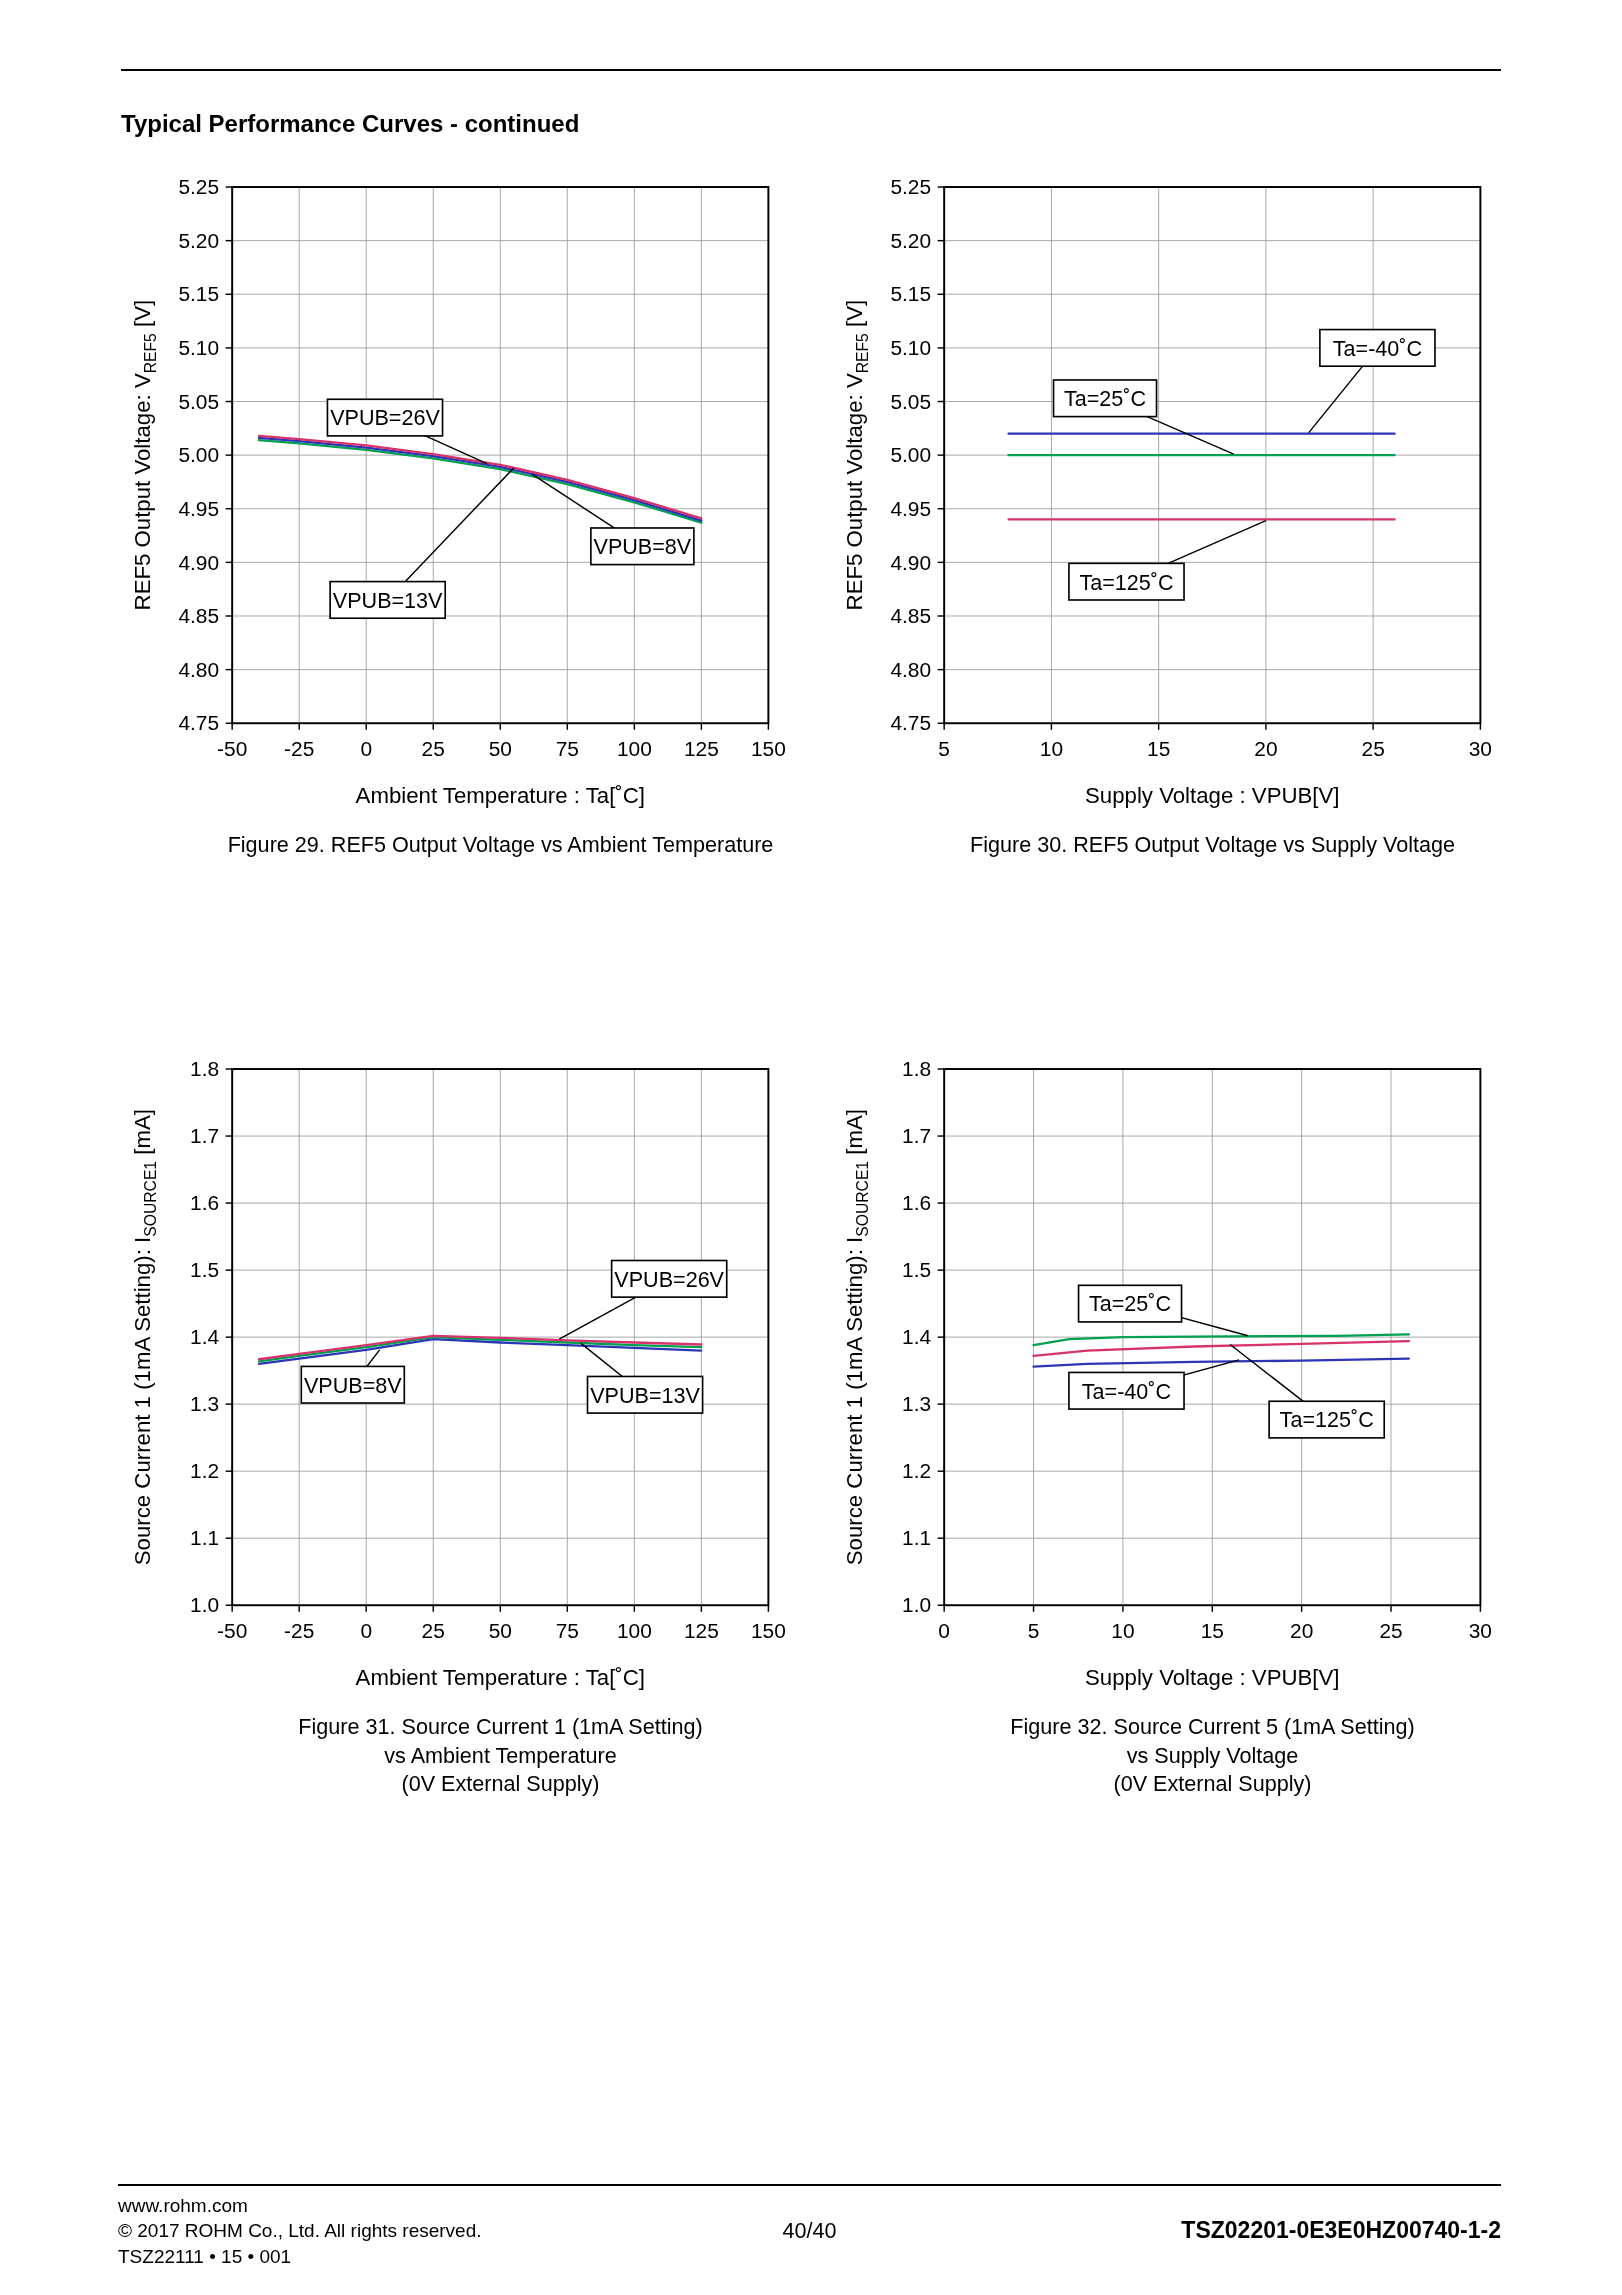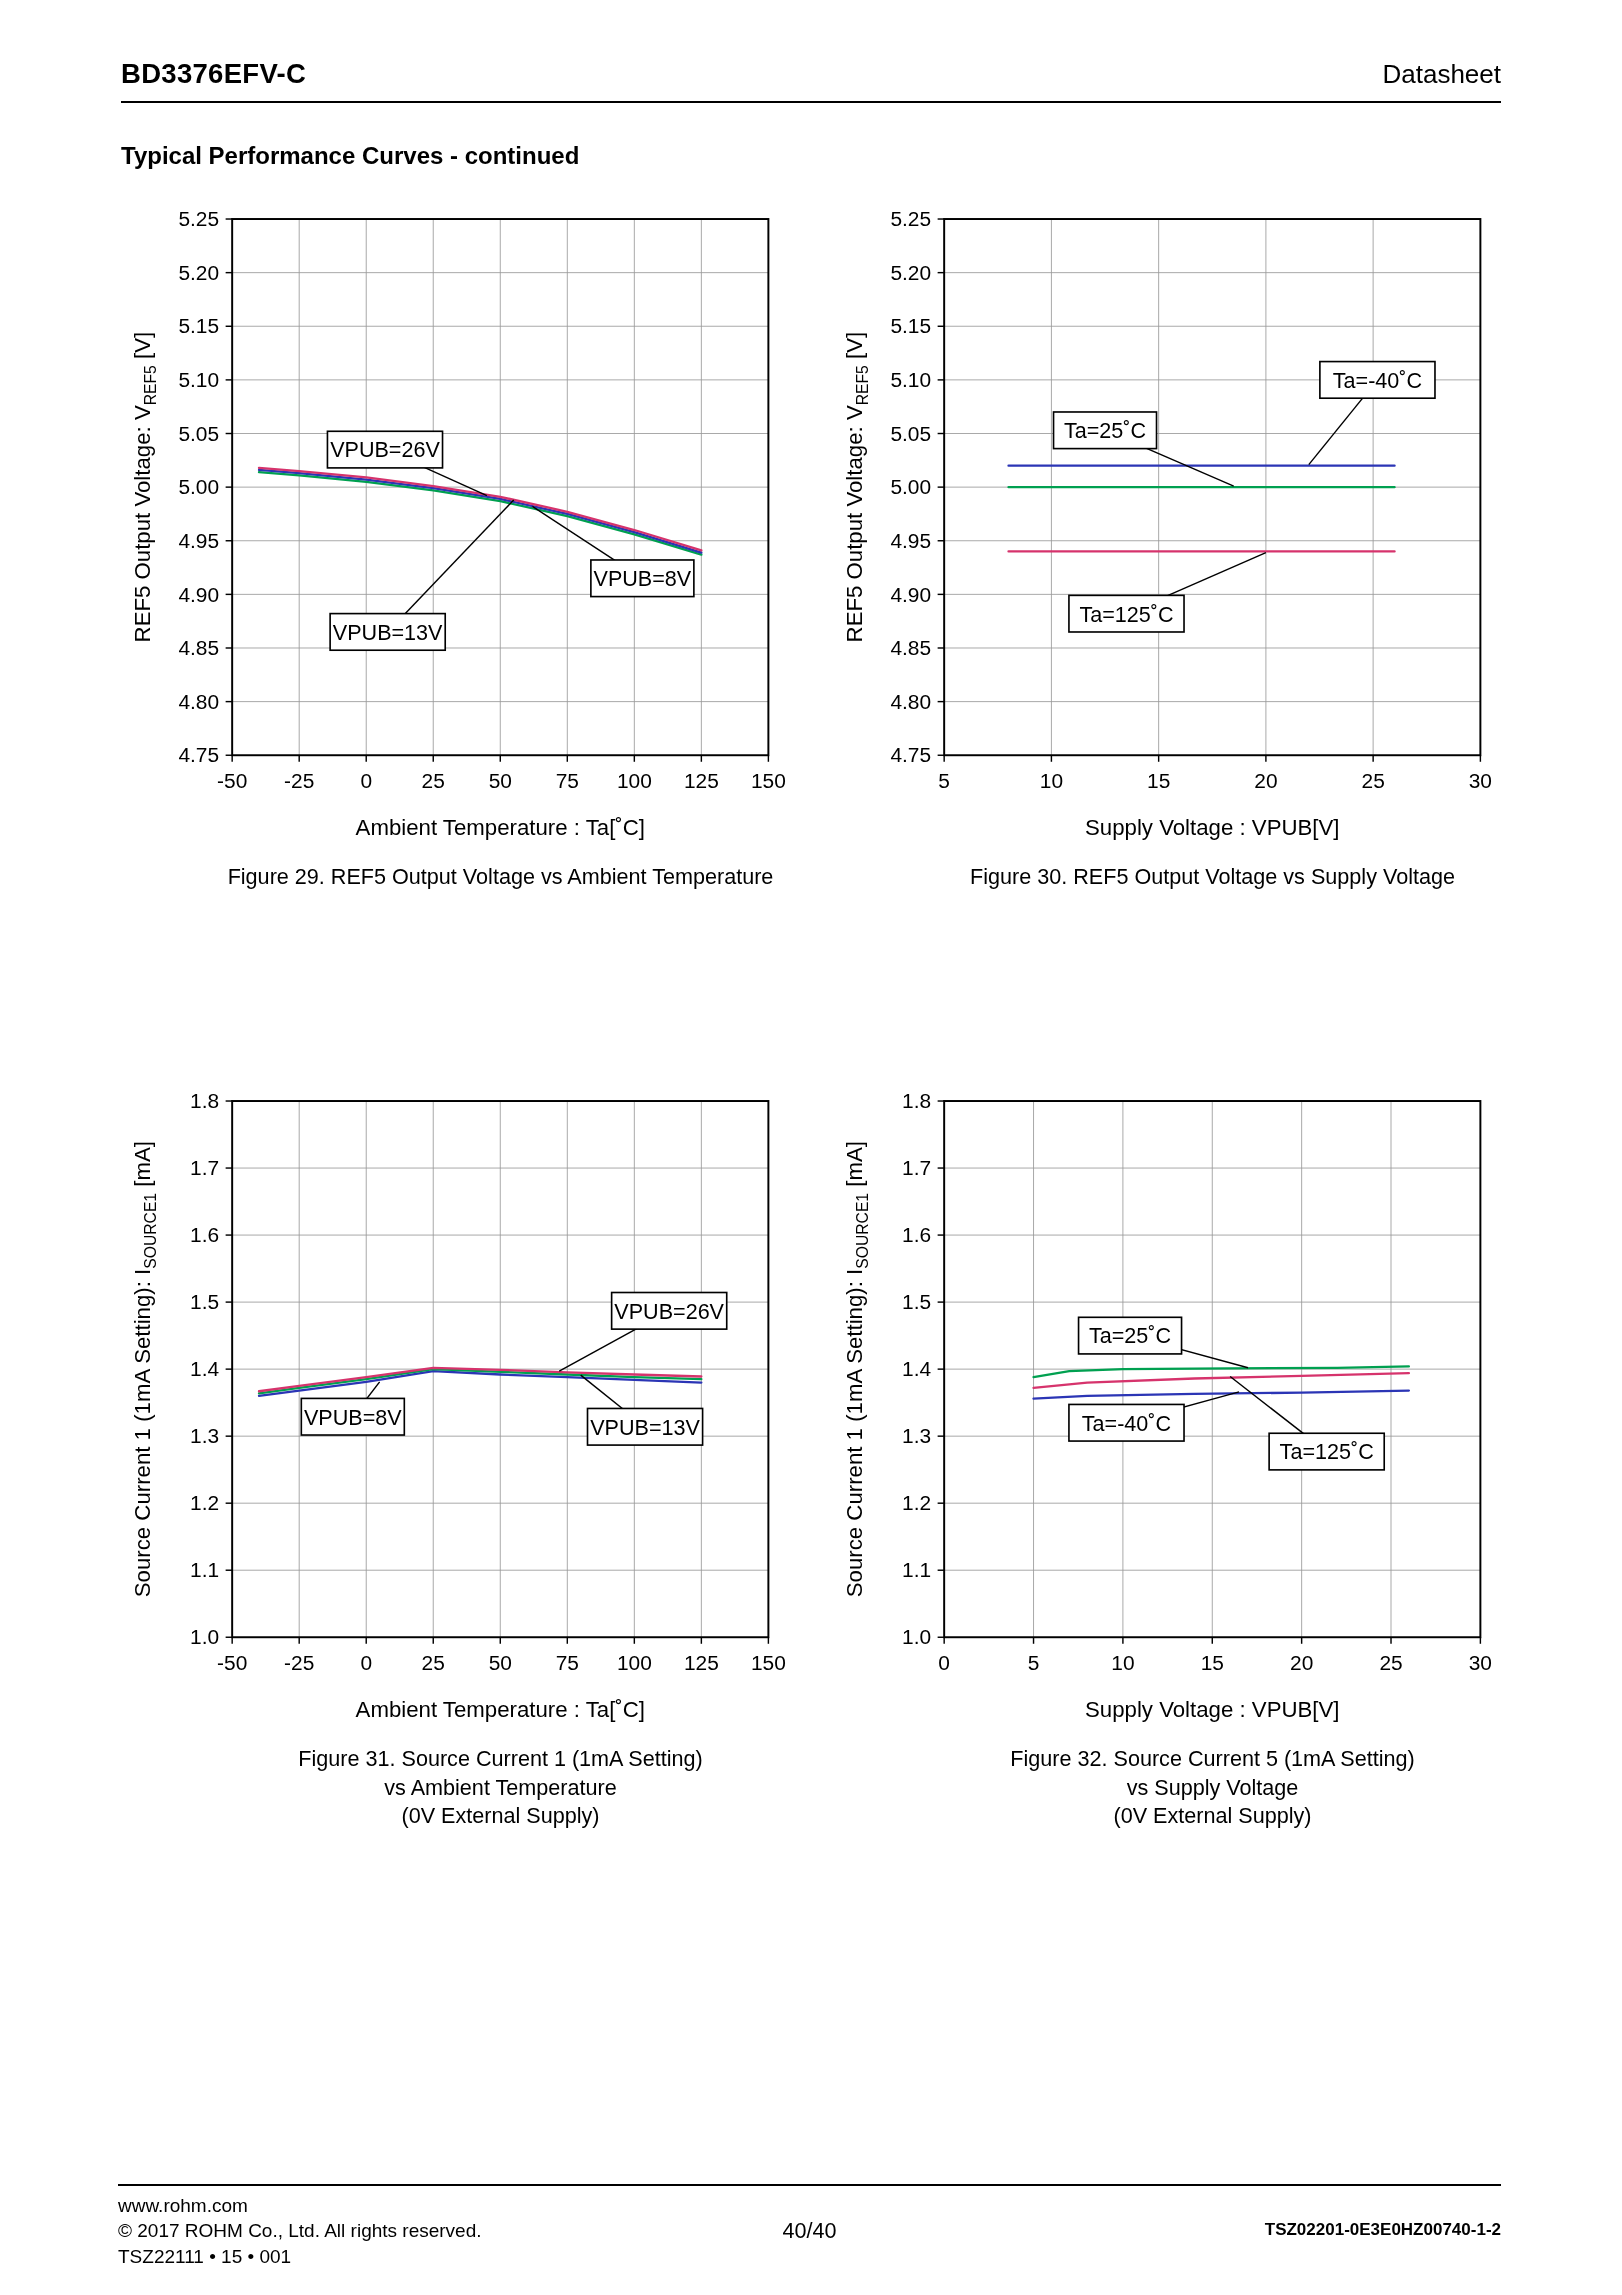--- a/index.html
+++ b/index.html
@@ -31,31 +31,27 @@
   .caption {
     font-size:21.6px; text-align:center; margin-top:4px; line-height:1.32;
     margin-left:92px;
   }
 
   footer { position:absolute; left:118px; right:121px; top:2184px; }
   .footer-rule { border-bottom:2px solid #000; }
   .footer-cols { display:grid; grid-template-columns:1fr auto 1fr; margin-top:6.5px; align-items:center; }
   .footer-left div  { font-size:19px; line-height:1.35; }
   .footer-center    { font-size:21.6px; }
-  .footer-right     { text-align:right; font-size:17px; font-weight:bold; line-height:1.35; }
+  .footer-right     { text-align:right; font-size:23px; font-weight:bold; line-height:1.35; }
 </style>
 </head>
 <body>
 
 <div class="page">
 
-  <div class="header-row">
-    <span class="doc-num">BD3376EFV-C</span>
-    <span class="doc-type">Datasheet</span>
-  </div>
   <div class="header-rule"></div>
 
   <h2 class="section-title">Typical Performance Curves - continued</h2>
 
   <div class="charts-grid">
     <figure class="chart"><svg width="667" height="658" viewBox="0 0 1020 1005">
           <line x1="272.5" y1="30" x2="272.5" y2="850" stroke="#9a9a9a" stroke-width="1.3"></line>
           <line x1="375" y1="30" x2="375" y2="850" stroke="#9a9a9a" stroke-width="1.3"></line>
           <line x1="477.5" y1="30" x2="477.5" y2="850" stroke="#9a9a9a" stroke-width="1.3"></line>
           <line x1="580" y1="30" x2="580" y2="850" stroke="#9a9a9a" stroke-width="1.3"></line>

